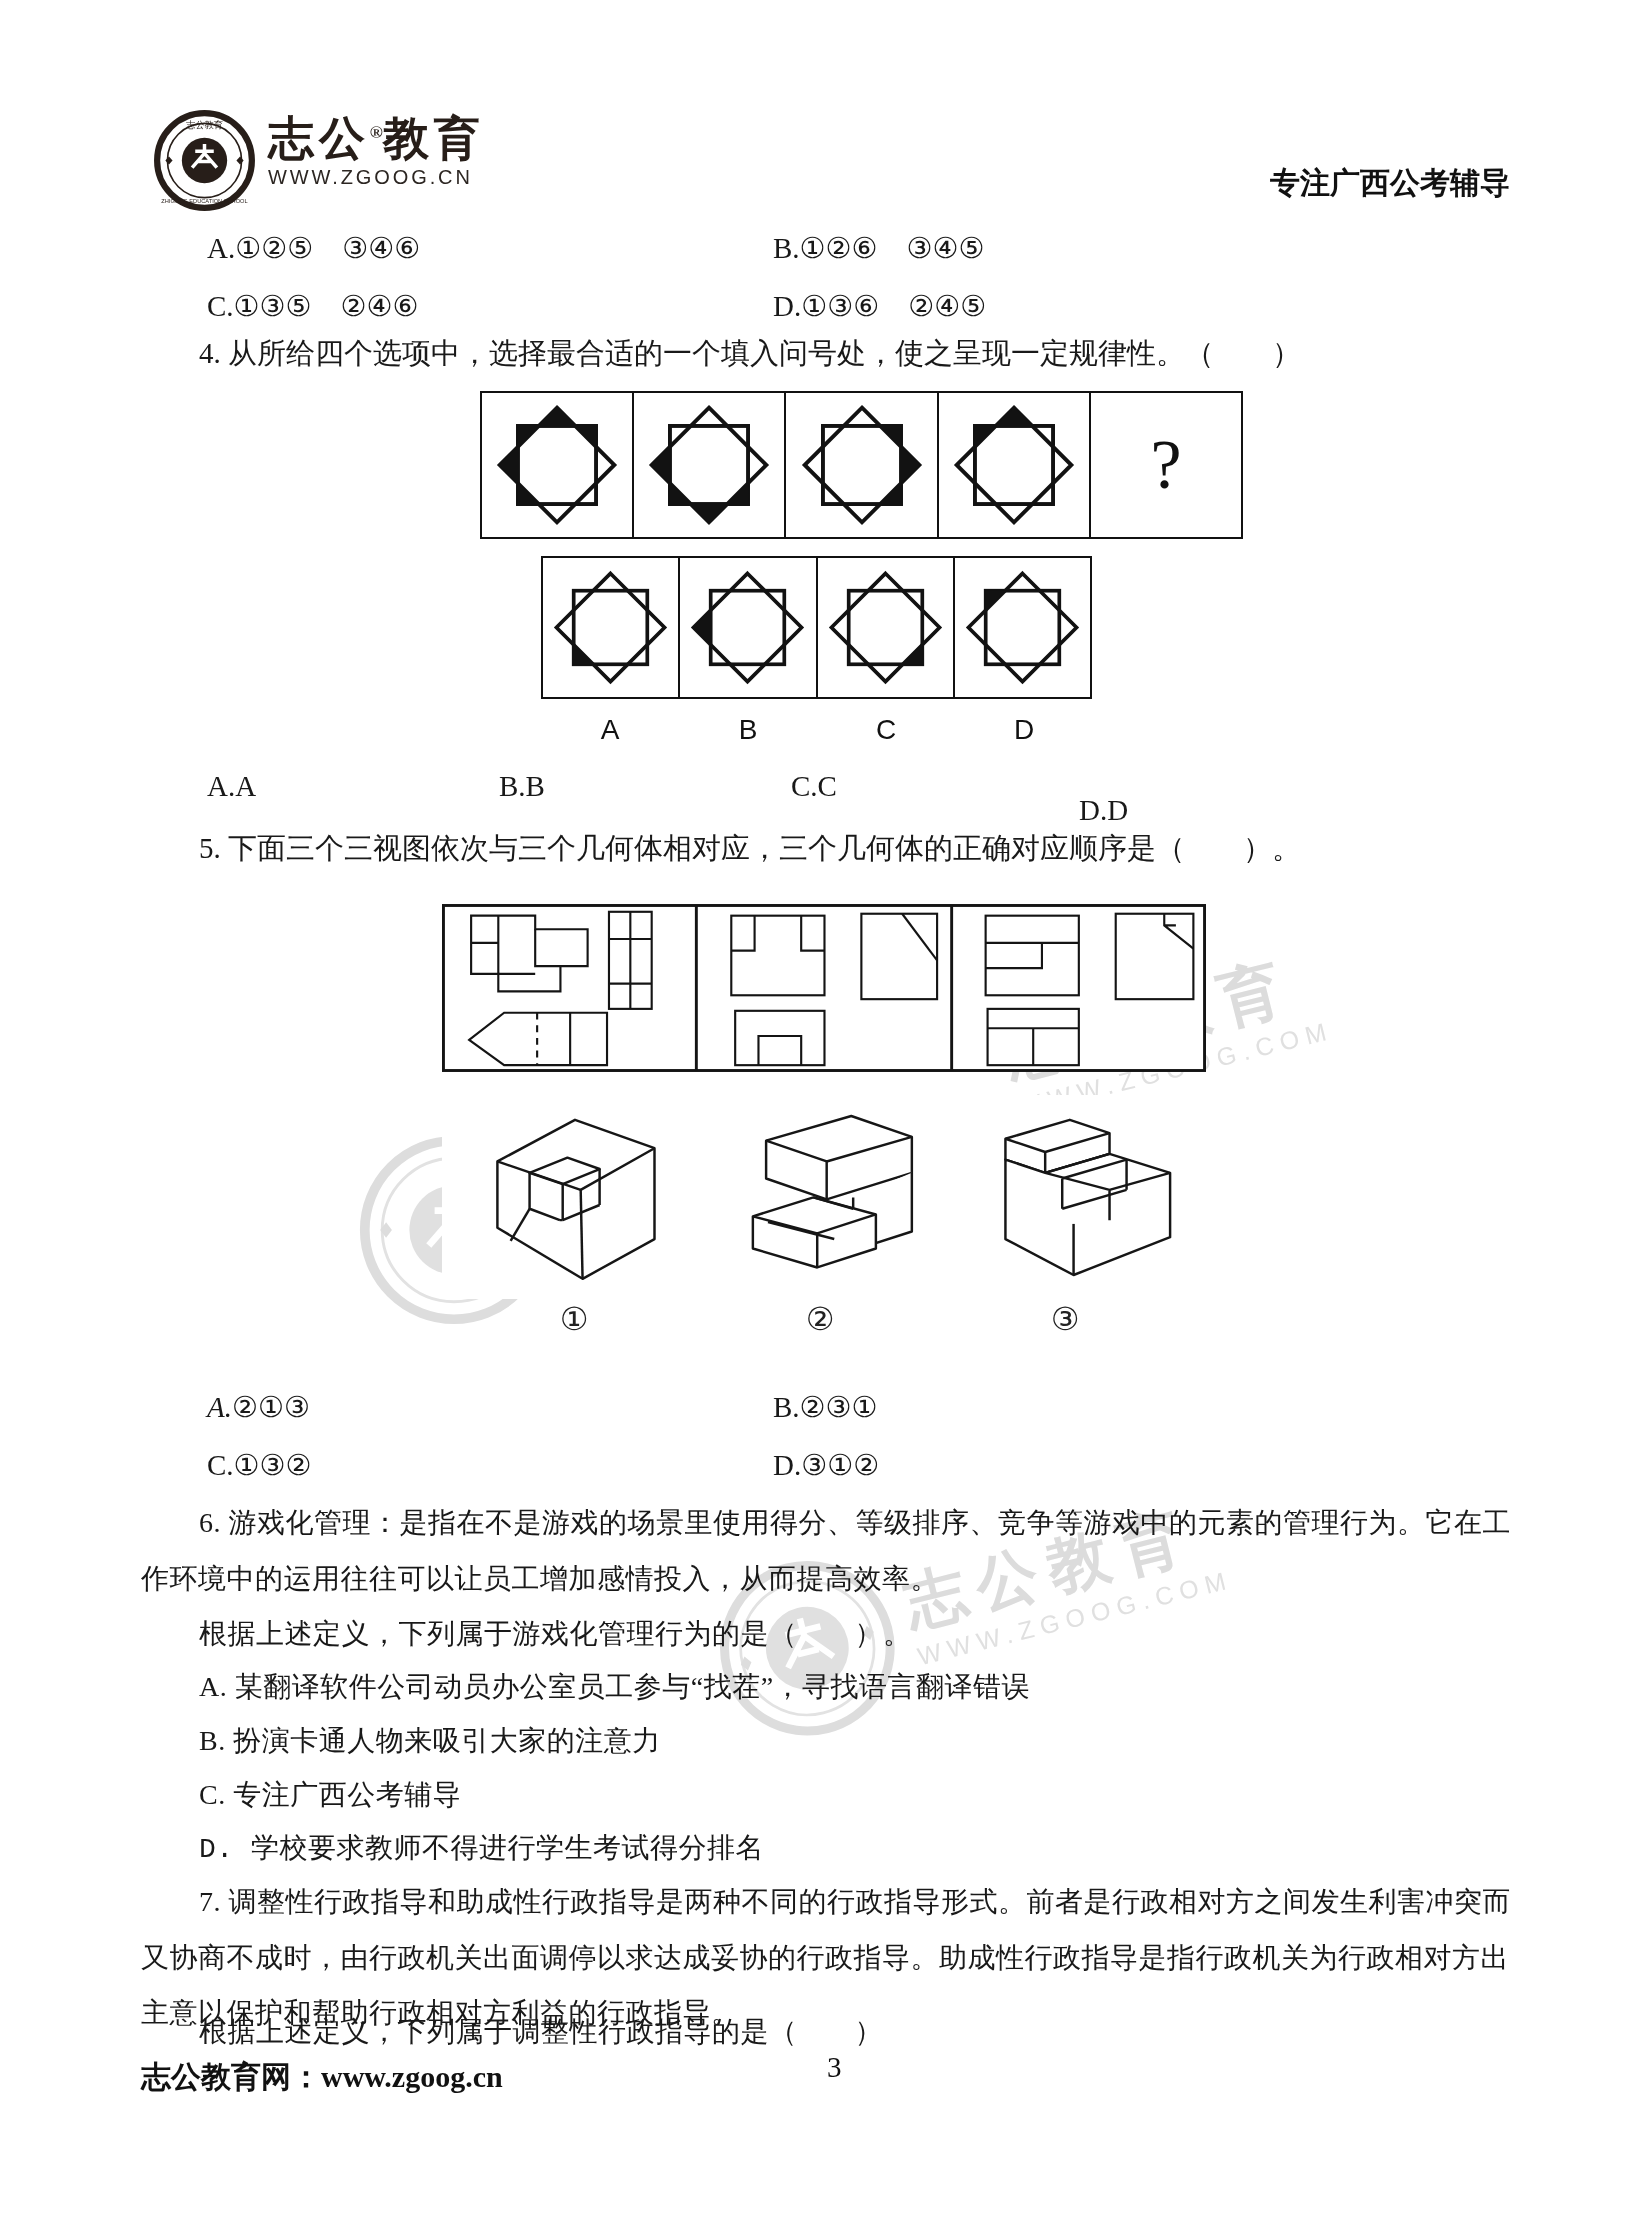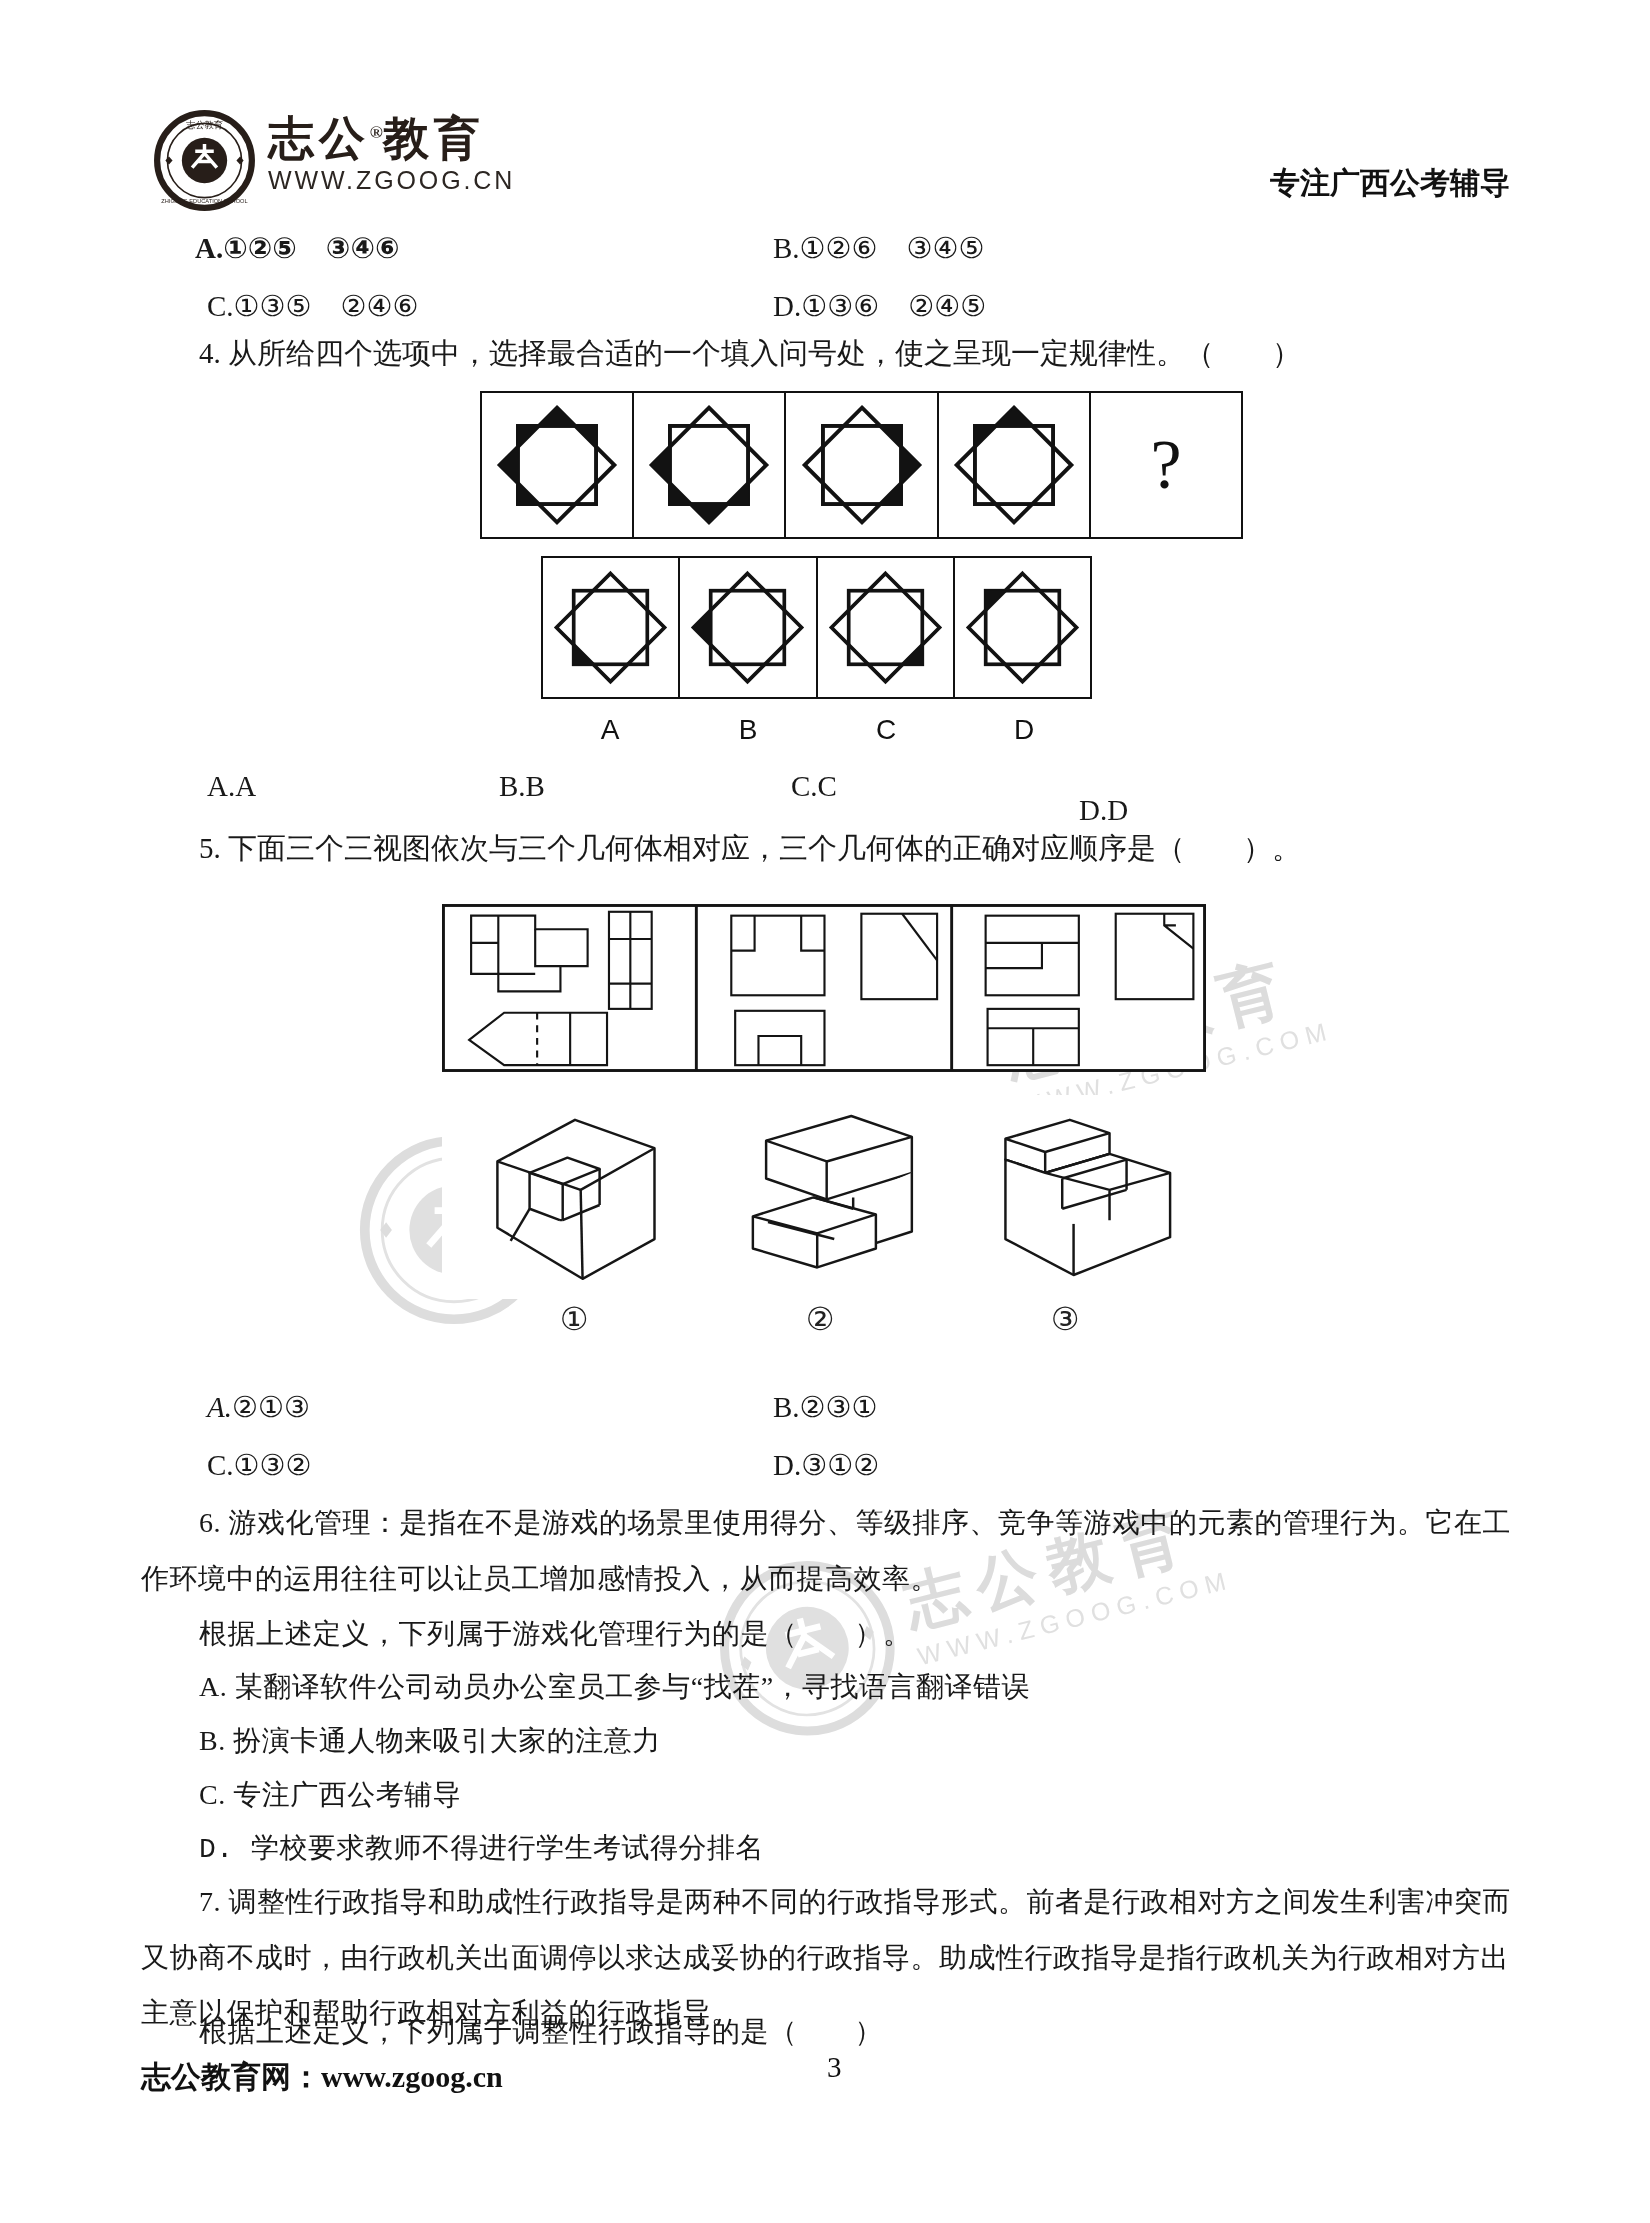--- a/index.html
+++ b/index.html
@@ -11,21 +11,21 @@
   .txt{position:absolute;z-index:3;white-space:nowrap;}
   .opt{font-size:29px;}
   .opt .circ,.circ{font-family:"DejaVu Sans",sans-serif;}
   .qtext{font-size:29px;}
   .para{font-size:28px;letter-spacing:0.5px;}
   .fig{position:absolute;z-index:2;background:#ffffff;}
   .wm{position:absolute;z-index:1;color:#d9d9d9;}
   
   .brand-line{font-size:46px;font-weight:bold;color:#271e19;letter-spacing:4.9px;line-height:1;}
   .brand-reg{font-size:17.5px;vertical-align:super;letter-spacing:0;}
-  .brand-site{font-size:25px;letter-spacing:2.9px;color:#2c2622;margin-top:3.9px;font-family:"Liberation Sans",sans-serif;}
+  .brand-site{font-size:20px;letter-spacing:2.9px;color:#2c2622;margin-top:3.9px;font-family:"Liberation Sans",sans-serif;}
   .tagline{font-size:30px;font-weight:bold;color:#111;}
   
   .cellrow{display:flex;border:2.9px solid #111;box-sizing:border-box;background:#fff;}
   .cellrow .cell{flex:1;border-right:2.9px solid #111;display:flex;align-items:center;justify-content:center;}
   .cellrow .cell:last-child{border-right:none;}
   .qmark{font-size:70px;font-family:"Liberation Serif",serif;color:#111;}
   .anslabel{font-family:"Liberation Sans",sans-serif;font-size:28px;color:#111;transform:translateX(-50%);}
   .sollabel{font-family:"DejaVu Sans",sans-serif;font-size:32px;color:#222;transform:translateX(-50%);}
   
   .wm-frag-text{transform:rotate(-14deg);transform-origin:left top;}
@@ -82,21 +82,21 @@
   </svg>
 </div>
 
 <div class="abs" style="left:268px;top:116px;z-index:3;">
   <div class="brand-line"><span>志公</span><span class="brand-reg">®</span><span>教育</span></div>
   <div class="brand-site">WWW.ZGOOG.CN</div>
 </div>
 
 <div class="txt tagline" style="right:141px;top:163px;">专注广西公考辅导</div>
 
-<div class="txt opt" style="left:195px;top:229px;font-weight:bold;"><span>A.</span><span class="circ">①②⑤　③④⑥</span></div>
+<div class="txt opt" style="left:207px;top:229px;"><span>A.</span><span class="circ">①②⑤　③④⑥</span></div>
 <div class="txt opt" style="left:773px;top:229px;"><span>B.</span><span class="circ">①②⑥　③④⑤</span></div>
 <div class="txt opt" style="left:207px;top:287px;"><span>C.</span><span class="circ">①③⑤　②④⑥</span></div>
 <div class="txt opt" style="left:773px;top:287px;"><span>D.</span><span class="circ">①③⑥　②④⑤</span></div>
 
 <div class="txt qtext" style="left:199px;top:334px;">4. 从所给四个选项中，选择最合适的一个填入问号处，使之呈现一定规律性。（　　）</div>
 
 <div id="q4-seq" class="fig cellrow" style="left:480px;top:391px;width:763px;height:148px;">
     <div class="cell">
       <svg viewBox="0 0 100 100" width="122" height="122">
         <rect x="18" y="18" width="64" height="64" fill="none" stroke="#121212" stroke-width="3.2"></rect>

